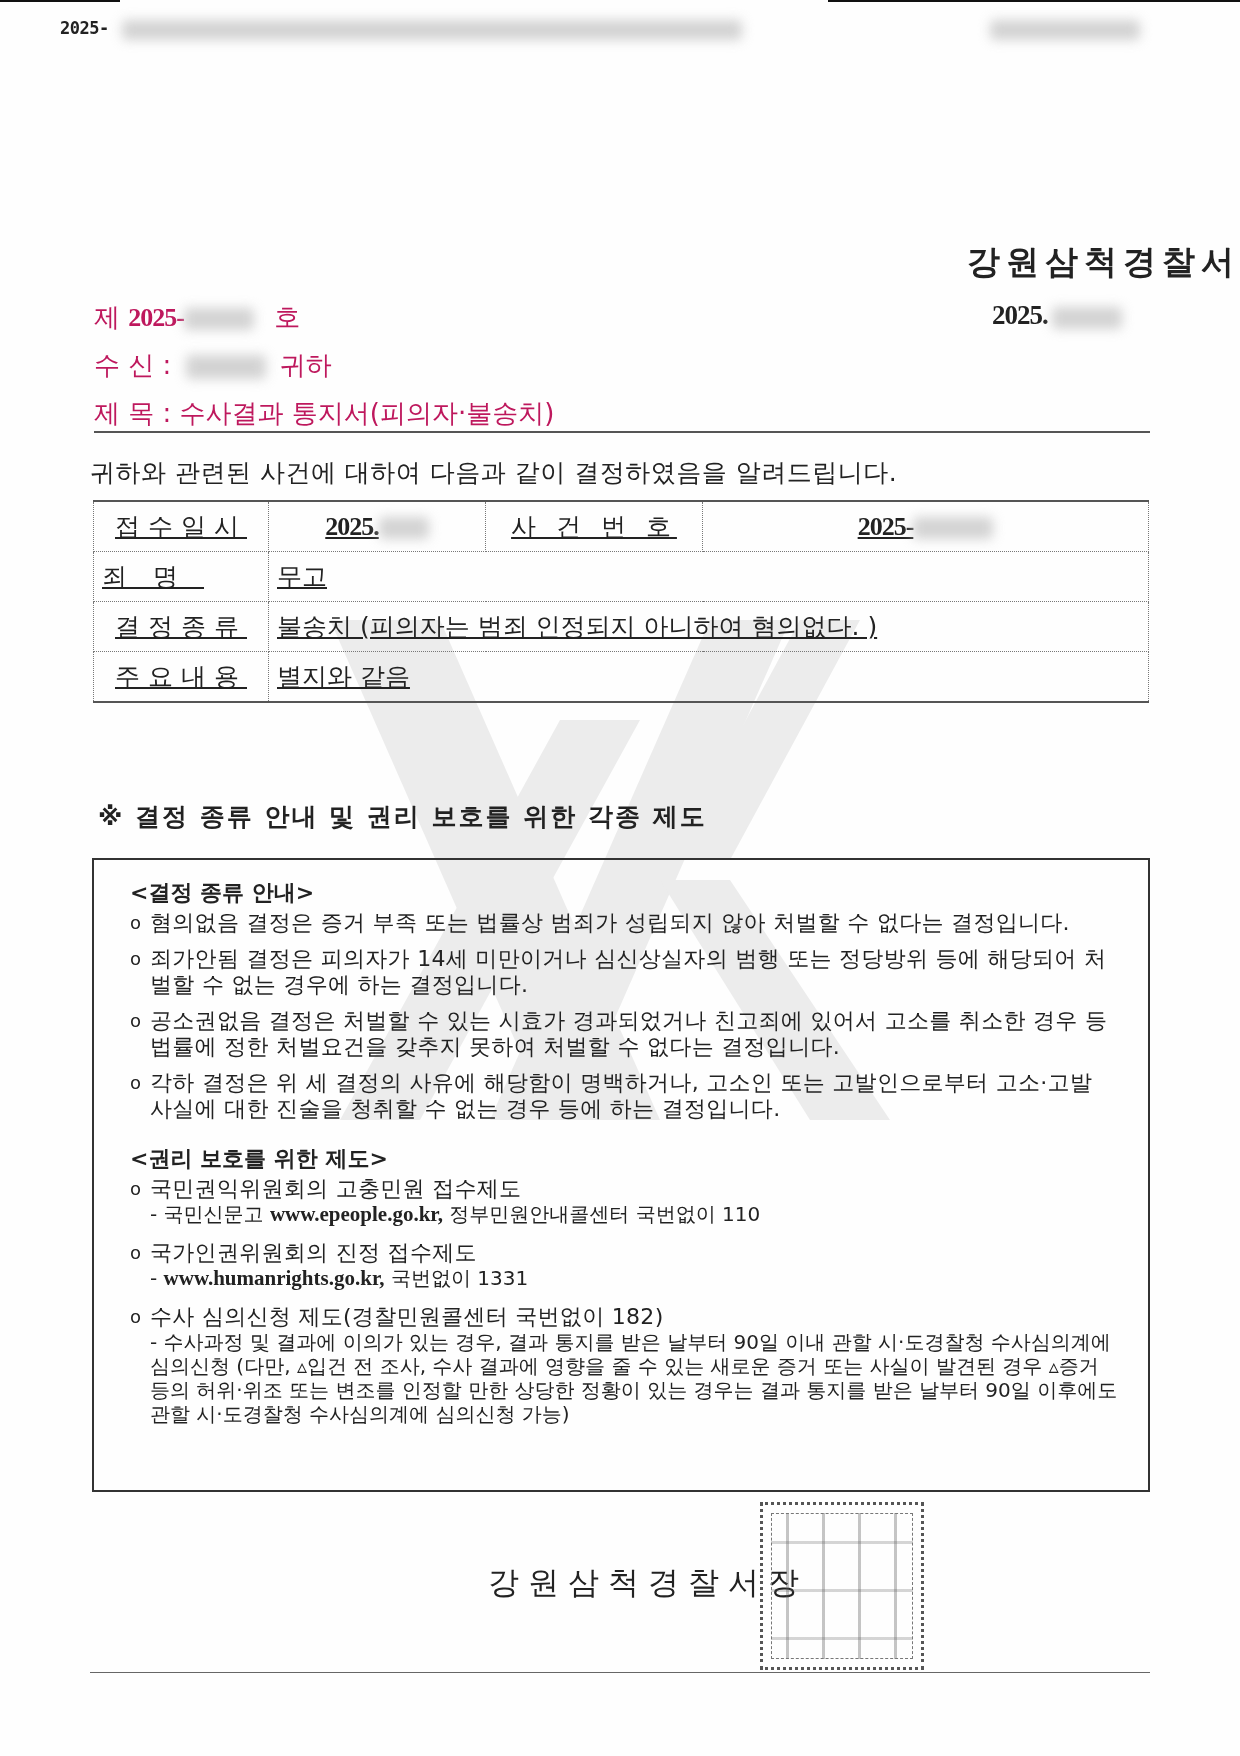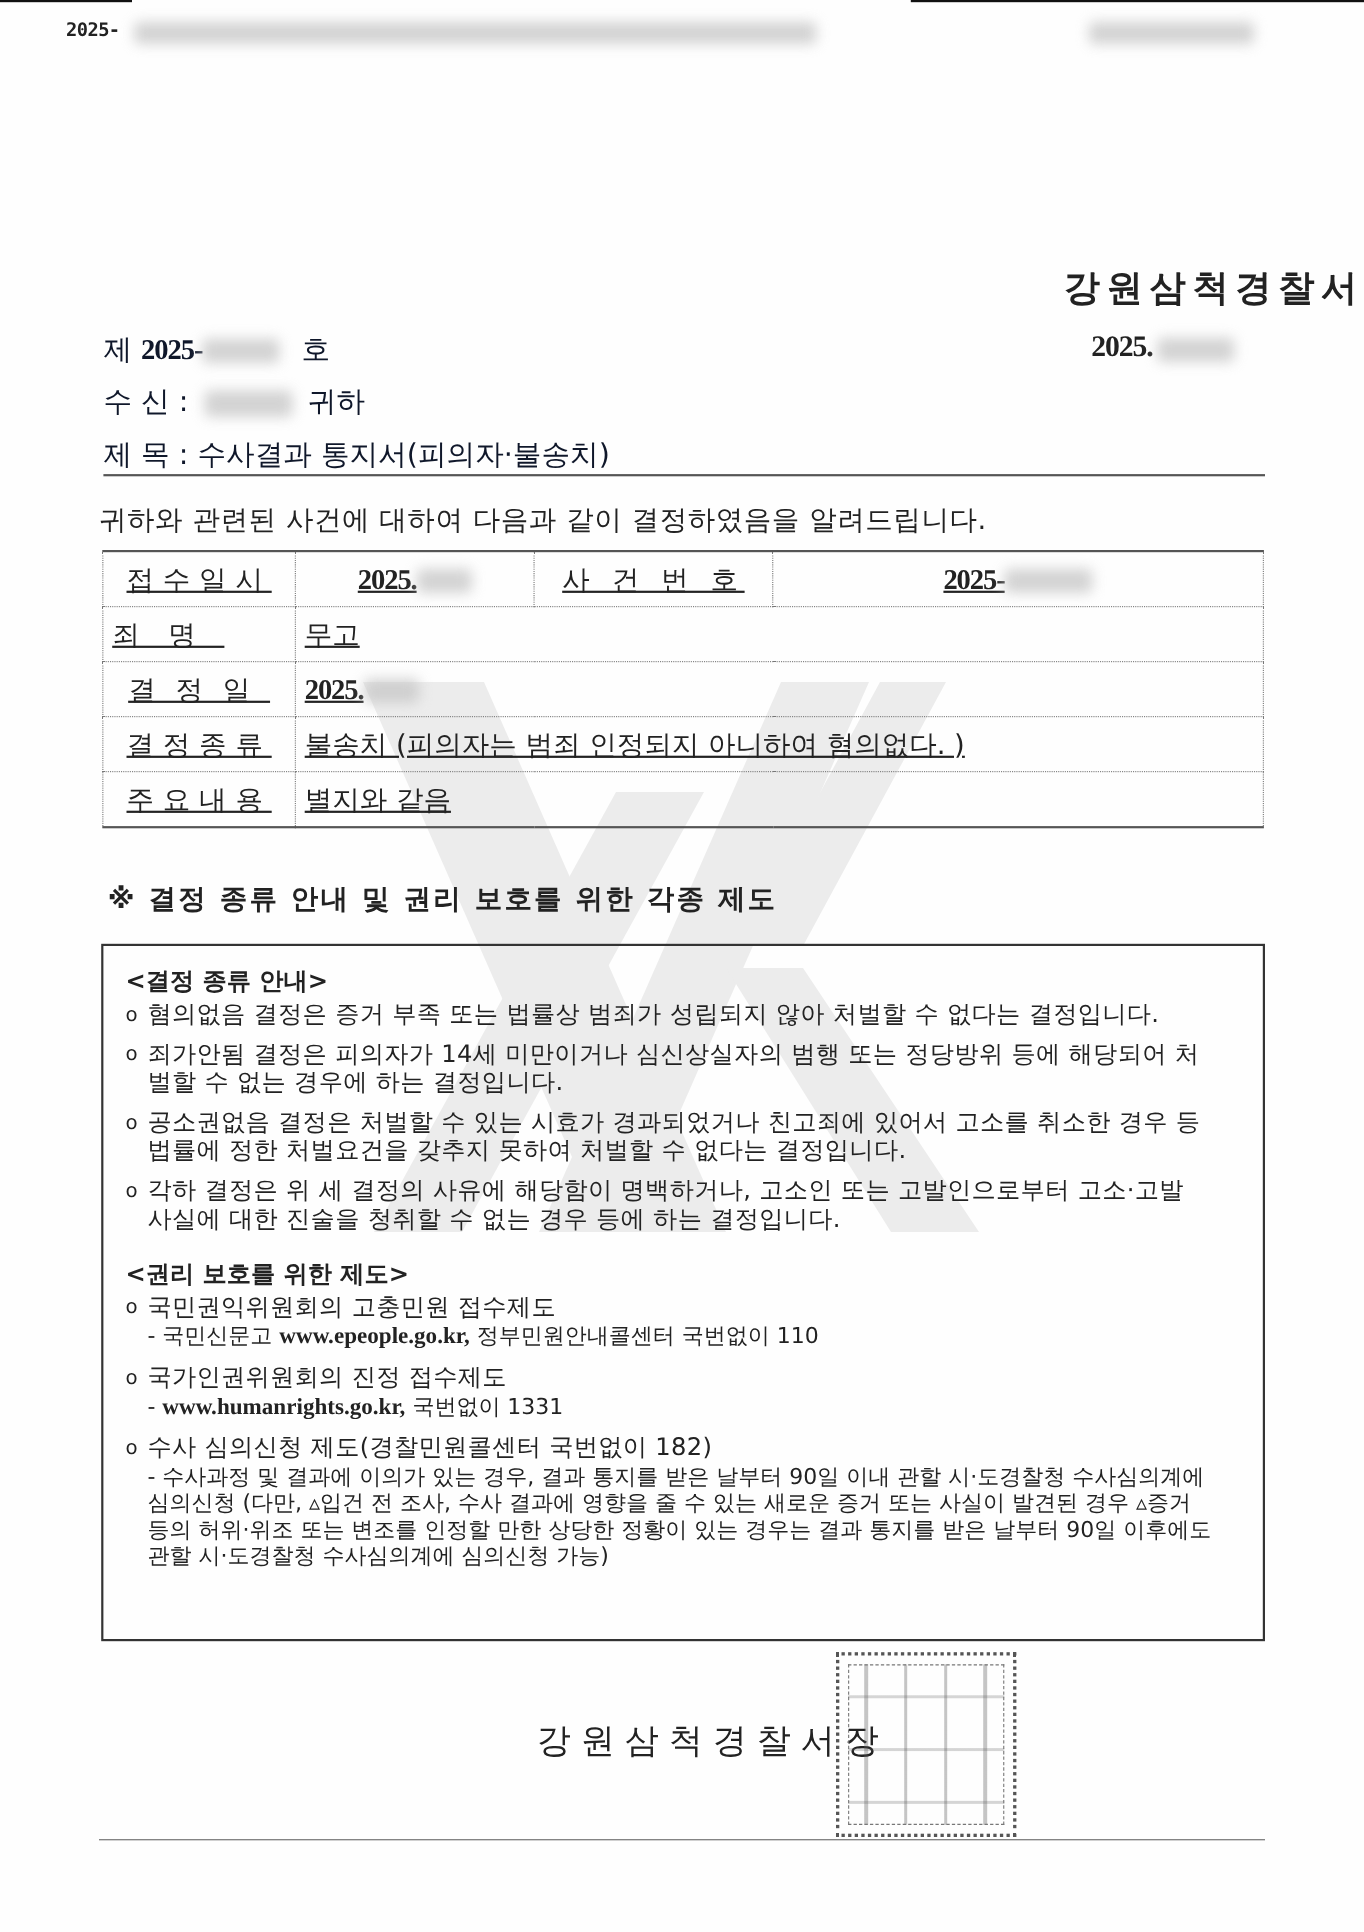--- a/index.html
+++ b/index.html
@@ -13,21 +13,21 @@
   .fax-header { position: absolute; left: 0; top: 14px; width: 1240px; height: 30px; }
   .fax-prefix { position: absolute; left: 60px; top: 4px; font-family: "DejaVu Sans Mono", monospace; font-weight: bold; font-size: 17px; letter-spacing: -0.5px; color: #222; }
   .blur { display: inline-block; background: #c8c8c8; filter: blur(6px); border-radius: 4px; opacity: .8; }
   .fax-redact-1 { position: absolute; left: 122px; top: 6px; width: 620px; height: 20px; }
   .fax-redact-2 { position: absolute; left: 990px; top: 6px; width: 150px; height: 20px; }
 
   .watermark { position: absolute; left: 330px; top: 600px; width: 560px; height: 520px; pointer-events: none; }
 
   .org-title { position: absolute; left: 0; width: 1240px; top: 240px; text-align: right; font-size: 33px; letter-spacing: 6px; font-weight: bold; color: #222; }
 
-  .meta-row { position: absolute; left: 94px; font-size: 26px; color: #0f172a; }
+  .meta-row { position: absolute; left: 94px; font-size: 26px; color: #be185d; }
   .meta-num { top: 300px; }
   .meta-num b { font-family: "Liberation Serif", serif; font-weight: bold; letter-spacing: -1px; }
   .meta-date { position: absolute; left: 992px; top: 300px; font-family: "Liberation Serif", serif; font-weight: bold; font-size: 27px; letter-spacing: -1px; color: #222; }
   .meta-recipient { top: 348px; }
   .meta-subject { top: 396px; }
   .meta-divider { position: absolute; left: 94px; top: 431px; width: 1056px; height: 2px; background: #555; }
 
   .intro { position: absolute; left: 90px; top: 456px; font-size: 25px; color: #222; letter-spacing: 0.5px; }
 
   table.info {
@@ -39,21 +39,21 @@
   table.info td { border: 1px dotted #777; height: 49px; padding: 0 8px; white-space: nowrap; text-decoration: underline; }
   table.info td.lbl { width: 158px; text-align: center; letter-spacing: 8px; }
   table.info td.lbl-wide { letter-spacing: 26px; }
   .num { font-family: "Liberation Serif", serif; font-weight: bold; letter-spacing: -1px; font-size: 26px; }
   .cell-center { text-align: center; }
   .phone-cell { width: 50px; text-align: center; }
 
   .notice-title { position: absolute; left: 98px; top: 800px; font-size: 25px; font-weight: bold; color: #222; letter-spacing: 2px; }
 
   .box { position: absolute; left: 92px; top: 858px; width: 1054px; height: 630px; border: 2px solid #333; }
-  .box-inner { position: absolute; left: 20px; top: 20px; width: 990px; font-size: 22px; color: #222; line-height: 26px; }
+  .box-inner { position: absolute; left: 36px; top: 20px; width: 990px; font-size: 22px; color: #222; line-height: 26px; }
   .section-head { font-weight: bold; font-size: 22px; margin-bottom: 4px; }
   .bullet { display: flex; margin-bottom: 10px; }
   .bullet .mark { width: 20px; flex: none; font-size: 18px; }
   .bullet .txt { flex: 1; letter-spacing: 0.3px; }
   .sub { padding-left: 20px; font-size: 20px; line-height: 24px; }
   .sub .en { font-family: "Liberation Serif", serif; font-weight: bold; font-size: 21px; }
   .gap { height: 14px; }
 
   .footer-org { position: absolute; left: 488px; top: 1562px; font-size: 31px; letter-spacing: 9px; color: #222; }
   .seal { position: absolute; left: 760px; top: 1502px; width: 158px; height: 162px; border: 3px dotted #555; }
@@ -112,24 +112,20 @@
     <td class="lbl">접수일시</td>
     <td class="cell-center" style="width:200px;"><span class="num">2025.</span><span class="blur" style="width:50px;height:22px;vertical-align:middle;"></span></td>
     <td class="cell-center" style="width:200px;letter-spacing:6px;">사 건 번 호</td>
     <td class="cell-center" colspan="2"><span class="num">2025-</span><span class="blur" style="width:80px;height:22px;vertical-align:middle;"></span></td>
   </tr>
   <tr>
     <td class="lbl lbl-wide" style="text-align:justify;text-align-last:justify;">죄명</td>
     <td colspan="4">무고</td>
   </tr>
   <tr>
-    <td class="lbl" style="letter-spacing:18px;">결정일</td>
-    <td colspan="4"><span class="num">2025.</span><span class="blur" style="width:50px;height:22px;vertical-align:middle;"></span></td>
-  </tr>
-  <tr>
     <td class="lbl">결정종류</td>
     <td colspan="4">불송치 (피의자는 범죄 인정되지 아니하여 혐의없다. )</td>
   </tr>
   <tr>
     <td class="lbl">주요내용</td>
     <td colspan="4">별지와 같음</td>
   </tr>
 </tbody>
   </table>
 

